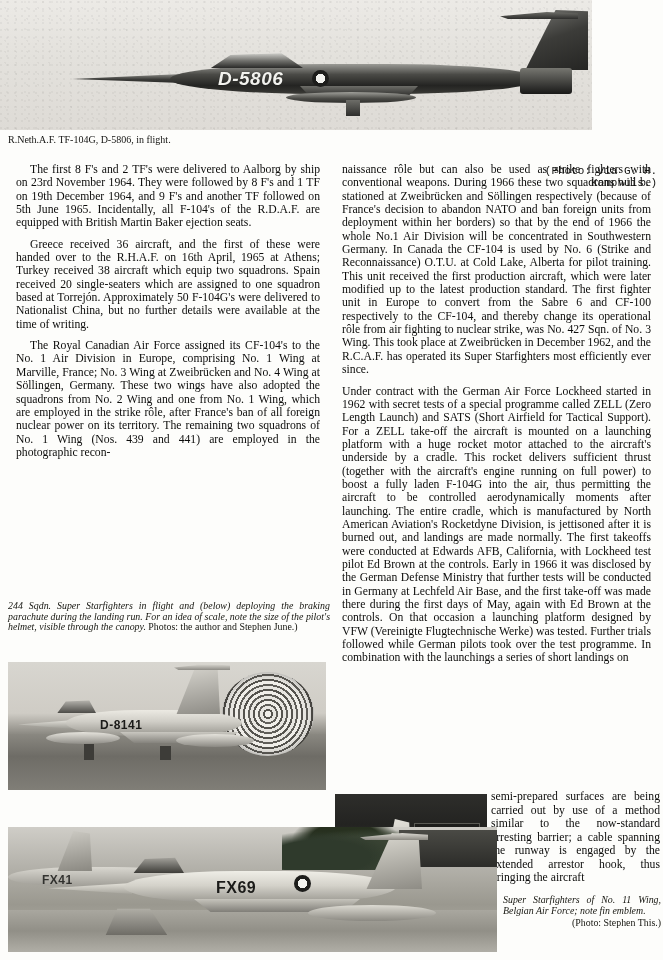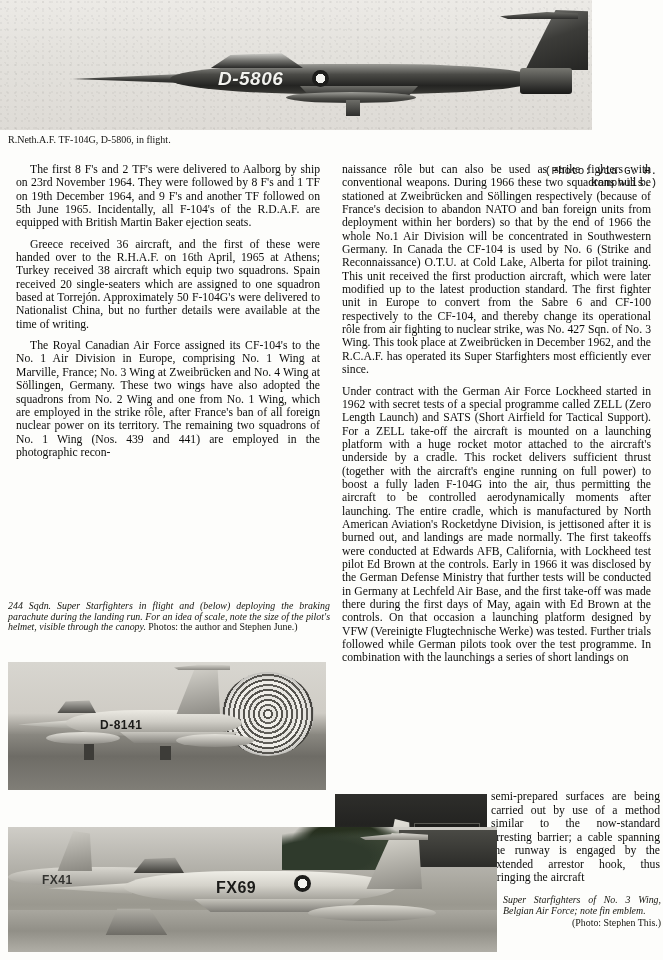--- a/index.html
+++ b/index.html
@@ -399,17 +399,17 @@
       <div class="roundel" style="left:286px; top:48px; width:17px; height:17px;"></div>
       <div class="marking dark" style="left:208px; top:52px; font-size:16px;">FX69</div>
 
       <div class="wing" style="left:92px; top:80px; width:96px; height:28px;
            background:linear-gradient(180deg,#b3b1a9,#6e6c66);
            clip-path: polygon(6% 100%, 18% 6%, 52% 6%, 70% 100%);"></div>
     </div>
   </div>
 
   <div class="cap-bottom-right">
-    <span>Super Starfighters of No. 3 Wing, Belgian Air Force; note fin emblem.</span>
+    <span>Super Starfighters of No. 11 Wing, Belgian Air Force; note fin emblem.</span>
     <span class="roman">(Photo: Stephen This.)</span>
   </div>
 
 </div>
 
 </body></html>

